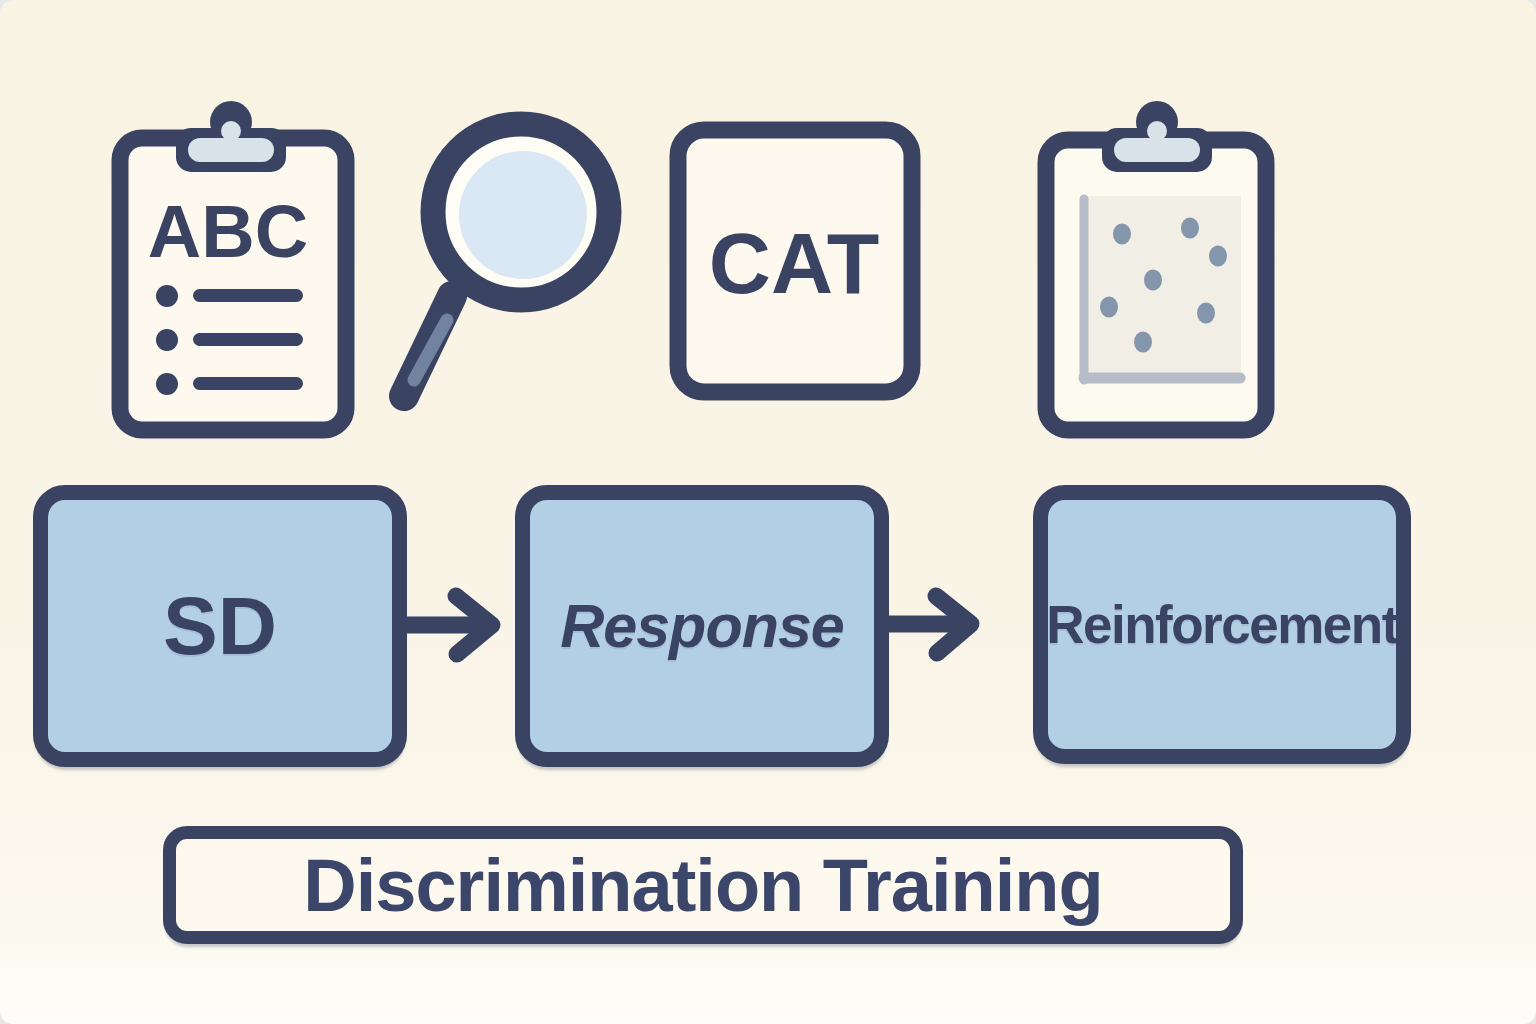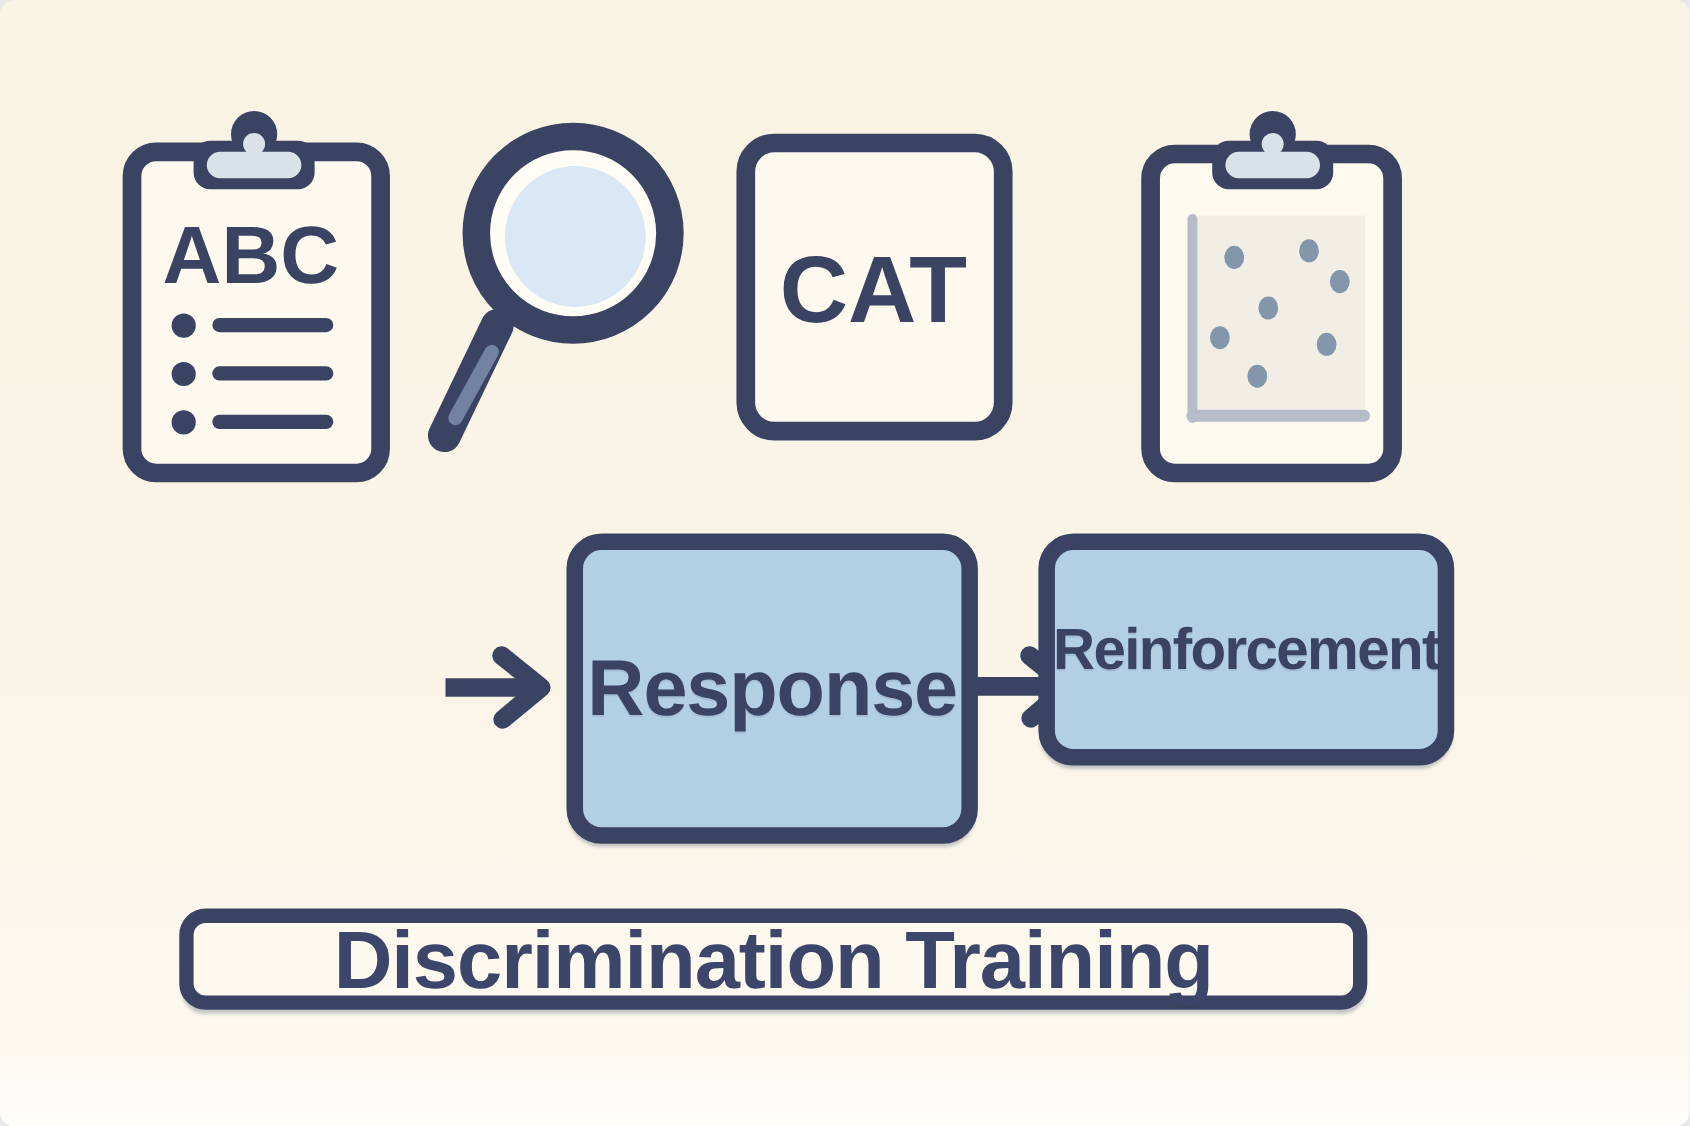--- a/index.html
+++ b/index.html
@@ -32,28 +32,28 @@
     justify-content: center;
     color: #3a4462;
     font-weight: 700;
     box-shadow: 0 5px 3px -2px rgba(58, 68, 98, 0.28);
   }
   .flow-box .label {
     text-shadow: 0 2px 0 rgba(58,68,98,0.12);
     white-space: nowrap;
   }
   #box-sd        { left: 33px;  top: 485px; width: 374px; height: 282px; font-size: 82px; }
-  #box-response  { left: 515px; top: 485px; width: 374px; height: 282px; font-size: 72px; letter-spacing: -1px; }
-  #box-reinforce { left: 944px; top: 485px; width: 378px; height: 211px; font-size: 53px; letter-spacing: -1.5px; }
+  #box-response  { left: 515px; top: 485px; width: 374px; height: 282px; font-size: 61px; letter-spacing: -1px; font-style: italic; }
+  #box-reinforce { left: 1033px; top: 485px; width: 378px; height: 279px; font-size: 53px; letter-spacing: -1.5px; }
   .caption-box {
     position: absolute;
     left: 163px;
     top: 826px;
     width: 1080px;
-    height: 92px;
+    height: 118px;
     box-sizing: border-box;
     background: #fdf9ee;
     border: 13px solid #3a4462;
     border-radius: 24px;
     display: flex;
     align-items: center;
     justify-content: center;
     color: #3c466a;
     font-weight: 700;
     font-size: 74px;
@@ -127,20 +127,23 @@
     <g>
       <line x1="405" y1="625" x2="484" y2="625" stroke="#3a4462" stroke-width="17"></line>
       <polyline points="456,596 492,625 457,654" fill="none" stroke="#3a4462" stroke-width="17" stroke-linecap="round" stroke-linejoin="round"></polyline>
     </g>
     <g>
       <line x1="886" y1="624" x2="962" y2="624" stroke="#3a4462" stroke-width="17"></line>
       <polyline points="936,596 971,624 937,653" fill="none" stroke="#3a4462" stroke-width="17" stroke-linecap="round" stroke-linejoin="round"></polyline>
     </g>
   </svg>
 
+  <div class="flow-box" id="box-sd">
+    <span class="label">SD</span>
+  </div>
   <div class="flow-box" id="box-response">
     <span class="label">Response</span>
   </div>
   <div class="flow-box" id="box-reinforce">
     <span class="label">Reinforcement</span>
   </div>
 
   <div class="caption-box">
     <span>Discrimination Training</span>
   </div>

